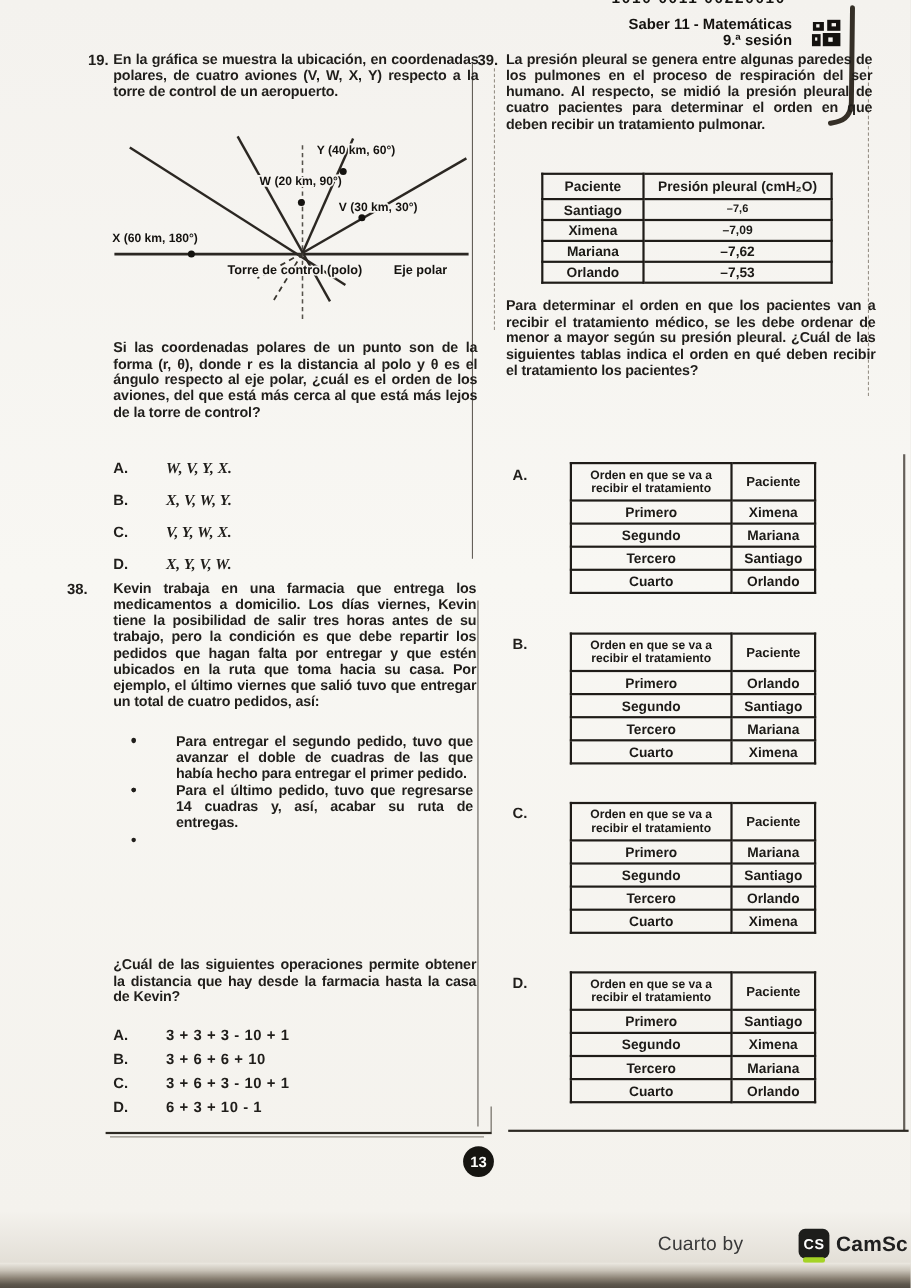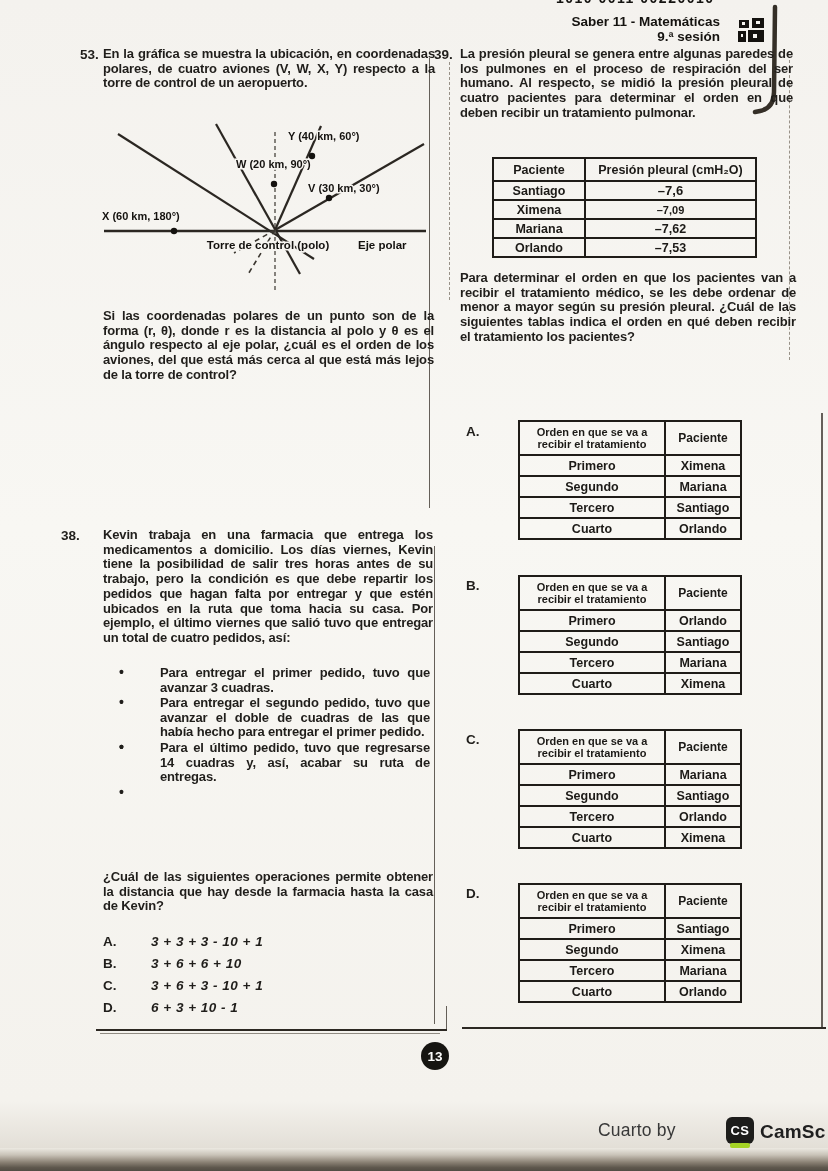--- a/index.html
+++ b/index.html
@@ -5,21 +5,21 @@
   html,body { margin:0; padding:0; background:#e9e7e2; }
   .page {
     position:relative; width:828px; height:1171px; overflow:hidden;
     background:linear-gradient(180deg,#f4f2ee 0%,#f8f7f3 45%,#f4f2ed 94%,#e3dfd7 98%);
     font-family:"Liberation Sans", sans-serif; color:#201e1b;
   }
   .abs { position:absolute; }
   .para { font-size:13px; line-height:14.7px; font-weight:700; text-align:justify; letter-spacing:-0.15px; color:#201e1b; }
   .qnum { font-size:13.5px; font-weight:700; }
   .opt-letter { display:inline-block; width:48px; font-weight:700; font-size:13.5px; }
-  .opt-val-math { font-weight:700; font-size:13.5px; letter-spacing:0.5px;font-style:italic; }
+  .opt-val-math { font-weight:700; font-size:13.5px; letter-spacing:0.5px; }
   .opt-val-ital { font-family:"Liberation Serif", serif; font-style:italic; font-weight:700; font-size:14px; }
   .opt-row { height:29px; }
   .opt-row-sm { height:22px; }
   .bullets { width:313px; }
   .bullet-item { position:relative; padding-left:43px; font-size:13px; line-height:14.6px; font-weight:700; text-align:justify; letter-spacing:-0.15px; margin-bottom:1px; }
   .bullet-dot { position:absolute; left:2px; top:-1px; font-size:14px; }
   table.scan { border-collapse:collapse; table-layout:fixed; }
   table.scan th, table.scan td { border:2px solid #1f1c18; text-align:center; vertical-align:middle; padding:0 2px; font-weight:700; color:#1c1a17; }
   .vline { border-left:1.2px solid rgba(64,58,50,0.8); }
   .vdash { border-left:1.5px dashed rgba(120,112,100,0.75); }
@@ -64,21 +64,21 @@
   <svg class="abs" style="left:748px; top:4px;" width="48" height="118" viewBox="0 0 48 118">
     <path d="M 27 3 L 26 88 Q 26 104 12 107 L 7 108" fill="none" stroke="#241e16" stroke-width="4.5" stroke-linecap="round" opacity="0.92"></path>
   </svg>
 
   <div class="abs vline" style="left:429px; top:58px; height:450px;"></div>
   <div class="abs vdash" style="left:449px; top:62px; height:238px;"></div>
   <div class="abs vdash" style="left:789px; top:60px; height:300px;"></div>
   <div class="abs vline" style="left:434px; top:546px; height:478px;"></div>
   <div class="abs vline" style="left:821px; top:413px; height:615px; border-left-width:2px;"></div>
 
-  <div class="abs qnum" style="left:80px; top:47px;">53.</div>
+  <div class="abs qnum" style="left:80px; top:47px;">19.</div>
   <div class="abs para" style="left:103px; top:47px; width:332px;">En la gráfica se muestra la ubicación, en coordenadas polares, de cuatro aviones (V, W, X, Y) respecto a la torre de control de un aeropuerto.</div>
 
   <svg class="abs" style="left:90px; top:118px;" width="340" height="185" viewBox="0 0 340 185">
 
     <line x1="14" y1="113" x2="336" y2="113" stroke="#2b2722" stroke-width="2.6"></line>
     <line x1="126" y1="6" x2="210" y2="156" stroke="#2b2722" stroke-width="2.2"></line>
     <line x1="28" y1="16" x2="224" y2="141" stroke="#2b2722" stroke-width="2.2"></line>
     <line x1="185" y1="112" x2="231" y2="8" stroke="#2b2722" stroke-width="2.2"></line>
     <line x1="185" y1="112" x2="334" y2="26" stroke="#2b2722" stroke-width="2.2"></line>
     <line x1="185" y1="14" x2="185" y2="173" stroke="#56524b" stroke-width="1.4" stroke-dasharray="4 3"></line>
@@ -93,26 +93,40 @@
     <text x="198" y="22" font-size="11" font-weight="bold" fill="#14120f" stroke="#f6f4f0" stroke-width="3" paint-order="stroke">Y (40 km, 60°)</text>
     <text x="146" y="50" font-size="11" font-weight="bold" fill="#14120f" stroke="#f6f4f0" stroke-width="3" paint-order="stroke">W (20 km, 90°)</text>
     <text x="218" y="74" font-size="11" font-weight="bold" fill="#14120f" stroke="#f6f4f0" stroke-width="3" paint-order="stroke">V (30 km, 30°)</text>
     <text x="12" y="102" font-size="11" font-weight="bold" fill="#14120f" stroke="#f6f4f0" stroke-width="3" paint-order="stroke">X (60 km, 180°)</text>
     <text x="178" y="131" font-size="11.5" font-weight="bold" fill="#14120f" text-anchor="middle" stroke="#f6f4f0" stroke-width="3" paint-order="stroke">Torre de control (polo)</text>
     <text x="268" y="131" font-size="11.5" font-weight="bold" fill="#14120f">Eje polar</text>
   </svg>
 
   <div class="abs para" style="left:103px; top:309px; width:331px;">Si las coordenadas polares de un punto son de la forma (r, θ), donde r es la distancia al polo y θ es el ángulo respecto al eje polar, ¿cuál es el orden de los aviones, del que está más cerca al que está más lejos de la torre de control?</div>
 
+  <div class="abs" style="left:103px; top:417px;">
+    <div class="opt-row">
+      <span class="opt-letter">A.</span><span class="opt-val-ital">W, V, Y, X.</span>
+    </div>
+    <div class="opt-row">
+      <span class="opt-letter">B.</span><span class="opt-val-ital">X, V, W, Y.</span>
+    </div>
+    <div class="opt-row">
+      <span class="opt-letter">C.</span><span class="opt-val-ital">V, Y, W, X.</span>
+    </div>
+    <div class="opt-row">
+      <span class="opt-letter">D.</span><span class="opt-val-ital">X, Y, V, W.</span>
+    </div>
+  </div>
 
   <div class="abs qnum" style="left:61px; top:528px;">38.</div>
   <div class="abs para" style="left:103px; top:528px; width:330px;">Kevin trabaja en una farmacia que entrega los medicamentos a domicilio. Los días viernes, Kevin tiene la posibilidad de salir tres horas antes de su trabajo, pero la condición es que debe repartir los pedidos que hagan falta por entregar y que estén ubicados en la ruta que toma hacia su casa. Por ejemplo, el último viernes que salió tuvo que entregar un total de cuatro pedidos, así:</div>
 
   <div class="abs bullets" style="left:117px; top:666px;">
-    <div class="bullet-item"><span class="bullet-dot">•</span><span>Para entregar el primer pedido, tuvo que avanzar 3 cuadras.</span></div>
+    <div class="bullet-item"><span class="bullet-dot">•</span></div>
     <div class="bullet-item"><span class="bullet-dot">•</span><span>Para entregar el segundo pedido, tuvo que avanzar el doble de cuadras de las que había hecho para entregar el primer pedido.</span></div>
     <div class="bullet-item"><span class="bullet-dot">•</span></div>
     <div class="bullet-item"><span class="bullet-dot">•</span><span>Para el último pedido, tuvo que regresarse 14 cuadras y, así, acabar su ruta de entregas.</span></div>
     <div class="bullet-item"><span class="bullet-dot">•</span></div>
   </div>
 
   <div class="abs para" style="left:103px; top:870px; width:330px;">¿Cuál de las siguientes operaciones permite obtener la distancia que hay desde la farmacia hasta la casa de Kevin?</div>
 
   <div class="abs" style="left:103px; top:932px;">
     <div class="opt-row-sm">
@@ -142,21 +156,21 @@
         <col style="width:92px">
         <col style="width:171px">
       </colgroup>
     <tbody>
         <tr style="height:23px;">
       <th style="font-size:12.5px;">Paciente</th>
       <th style="font-size:12.5px;">Presión pleural (cmH₂O)</th>
     </tr>
     <tr style="height:19px;">
       <td style="font-size:12.5px;">Santiago</td>
-      <td style="font-size:13px;">–7,6</td>
+      <td style="font-size:10px;">–7,6</td>
     </tr>
     <tr style="height:19px;">
       <td style="font-size:12.5px;">Ximena</td>
       <td style="font-size:11px;">–7,09</td>
     </tr>
     <tr style="height:19px;">
       <td style="font-size:12.5px;">Mariana</td>
       <td style="font-size:12.5px;">–7,62</td>
     </tr>
     <tr style="height:19px;">

